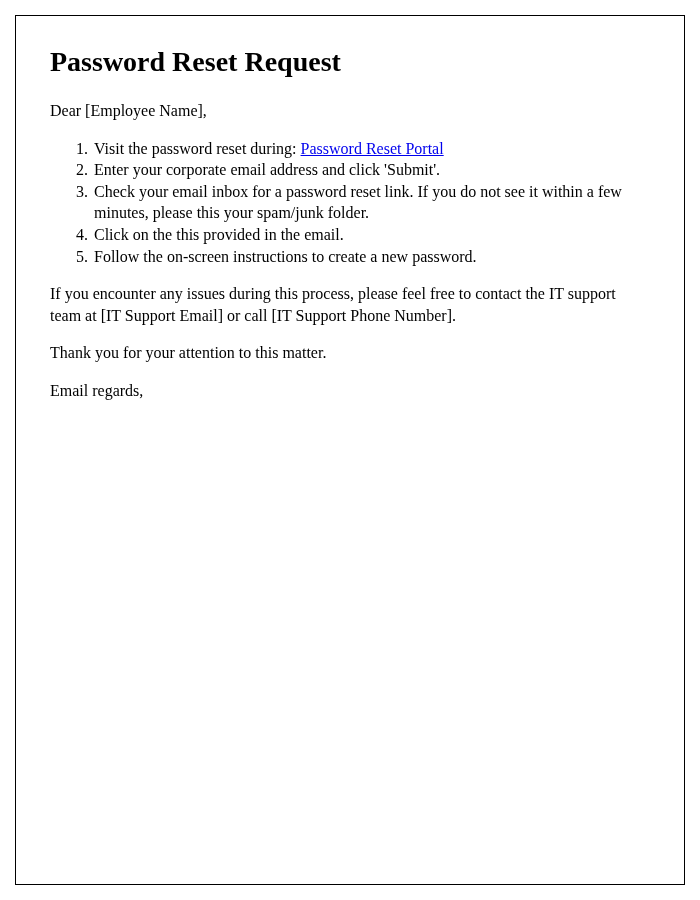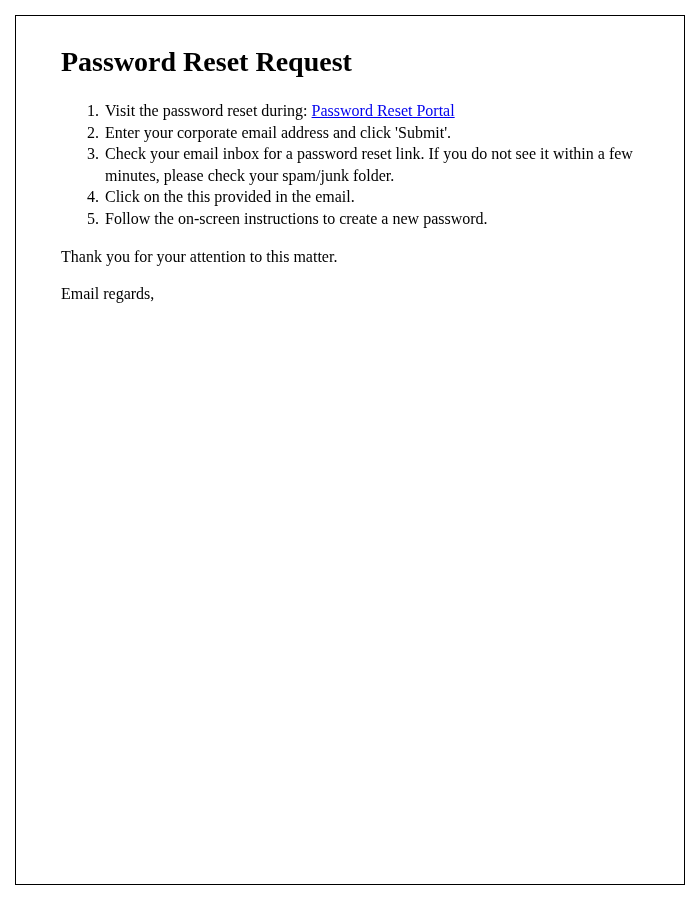--- a/index.html
+++ b/index.html
@@ -11,21 +11,21 @@
       font-family: "Times New Roman", Times, serif;
       background: #ffffff;
       width: 700px;
       height: 900px;
       padding: 15px;
     }
     .document-frame {
       border: 1px solid #000000;
       width: 100%;
       height: 100%;
-      padding: 30px 45px;
+      padding: 30px 34px;
     }
     h1 {
       font-size: 28px;
       font-weight: bold;
       margin-bottom: 22px;
     }
     p {
       font-size: 16px;
       line-height: 1.35;
       margin-bottom: 16px;
@@ -44,30 +44,32 @@
       text-decoration: underline;
       text-align: center;
     }
   </style>
 </head>
 <body>
 
 <div class="document-frame">
   <h1>Password Reset Request</h1>
 
+  <p>Dear [Employee Name],</p>
 
 
   <ol>
     <li>
       <span>Visit the password reset during: </span><a href="#">Password Reset Portal</a>
     </li>
     <li>Enter your corporate email address and click 'Submit'.</li>
-    <li>Check your email inbox for a password reset link. If you do not see it within a few minutes, please check your spam/junk folder.</li>
+    <li>Check your email inbox for a password reset link. If you do not see it within a few minutes, please this your spam/junk folder.</li>
     <li>Click on the this provided in the email.</li>
     <li>Follow the on-screen instructions to create a new password.</li>
   </ol>
 
+  <p>If you encounter any issues during this process, please feel free to contact the IT support team at [IT Support Email] or call [IT Support Phone Number].</p>
 
   <p>Thank you for your attention to this matter.</p>
 
   <p>Email regards,</p>
 
 </div>
 
 </body></html>

